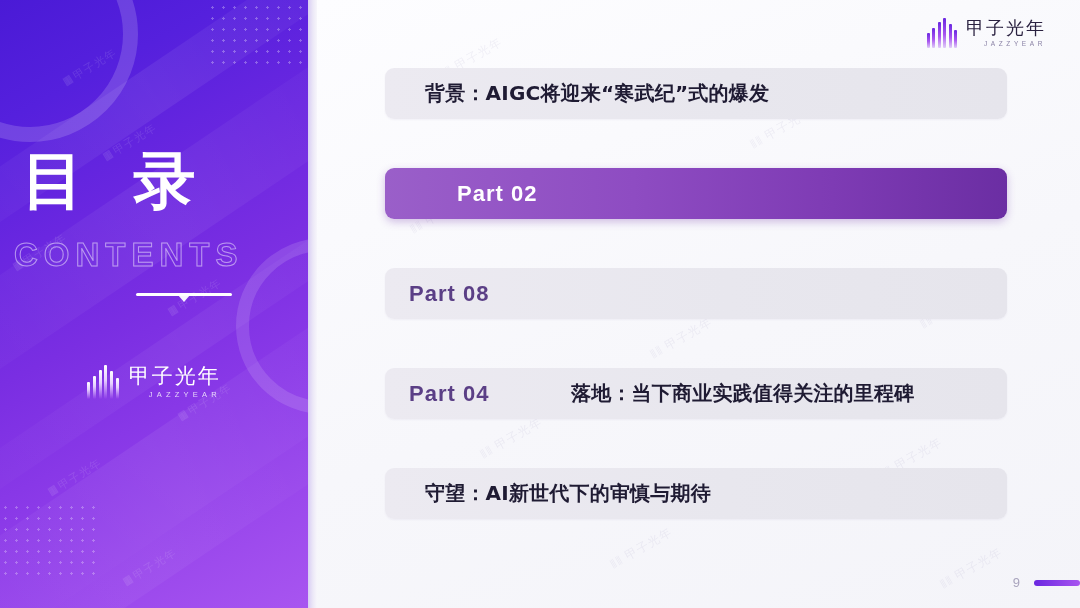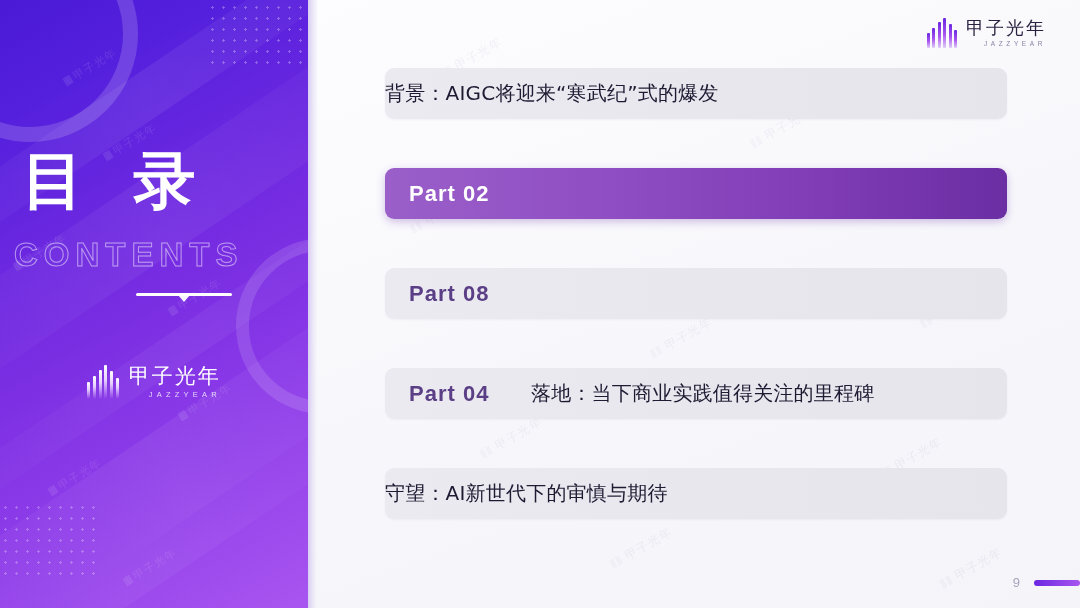--- a/index.html
+++ b/index.html
@@ -231,37 +231,39 @@
     display: flex;
     align-items: center;
     margin-bottom: 49px;
     background: linear-gradient(90deg, #eceaf1 0%, #e8e7ee 55%, #e6e5ec 100%);
     box-shadow: 0 1px 2px rgba(60,40,110,0.05);
   }
   .toc-row:last-child { margin-bottom: 0; }
   .toc-row.active {
     background: linear-gradient(90deg, #9a5fc9 0%, #8e4cc2 40%, #7e3bb4 72%, #6b2ea3 100%);
     box-shadow: 0 3px 9px rgba(110,50,170,0.30);
+    padding-left: 48px;
   }
   .toc-part {
     font-size: 22px;
     font-weight: bold;
     color: #5b3f86;
     letter-spacing: 1px;
     margin-left: 24px;
     width: 122px;
     flex: none;
   }
   .toc-row.active .toc-part { color: #ffffff; }
   .toc-title {
     font-family: "DejaVu Sans", "Liberation Sans", sans-serif;
     font-size: 20px;
-    font-weight: normal;
+    font-weight: bold;
     color: #1f1b33;
     letter-spacing: 0.2px;
+    margin-left: 40px;
   }
   .toc-row.active .toc-title { color: #ffffff; }
 
   
   #page-footer {
     position: absolute;
     right: 0; bottom: 18px;
     display: flex;
     align-items: center;
     gap: 14px;

